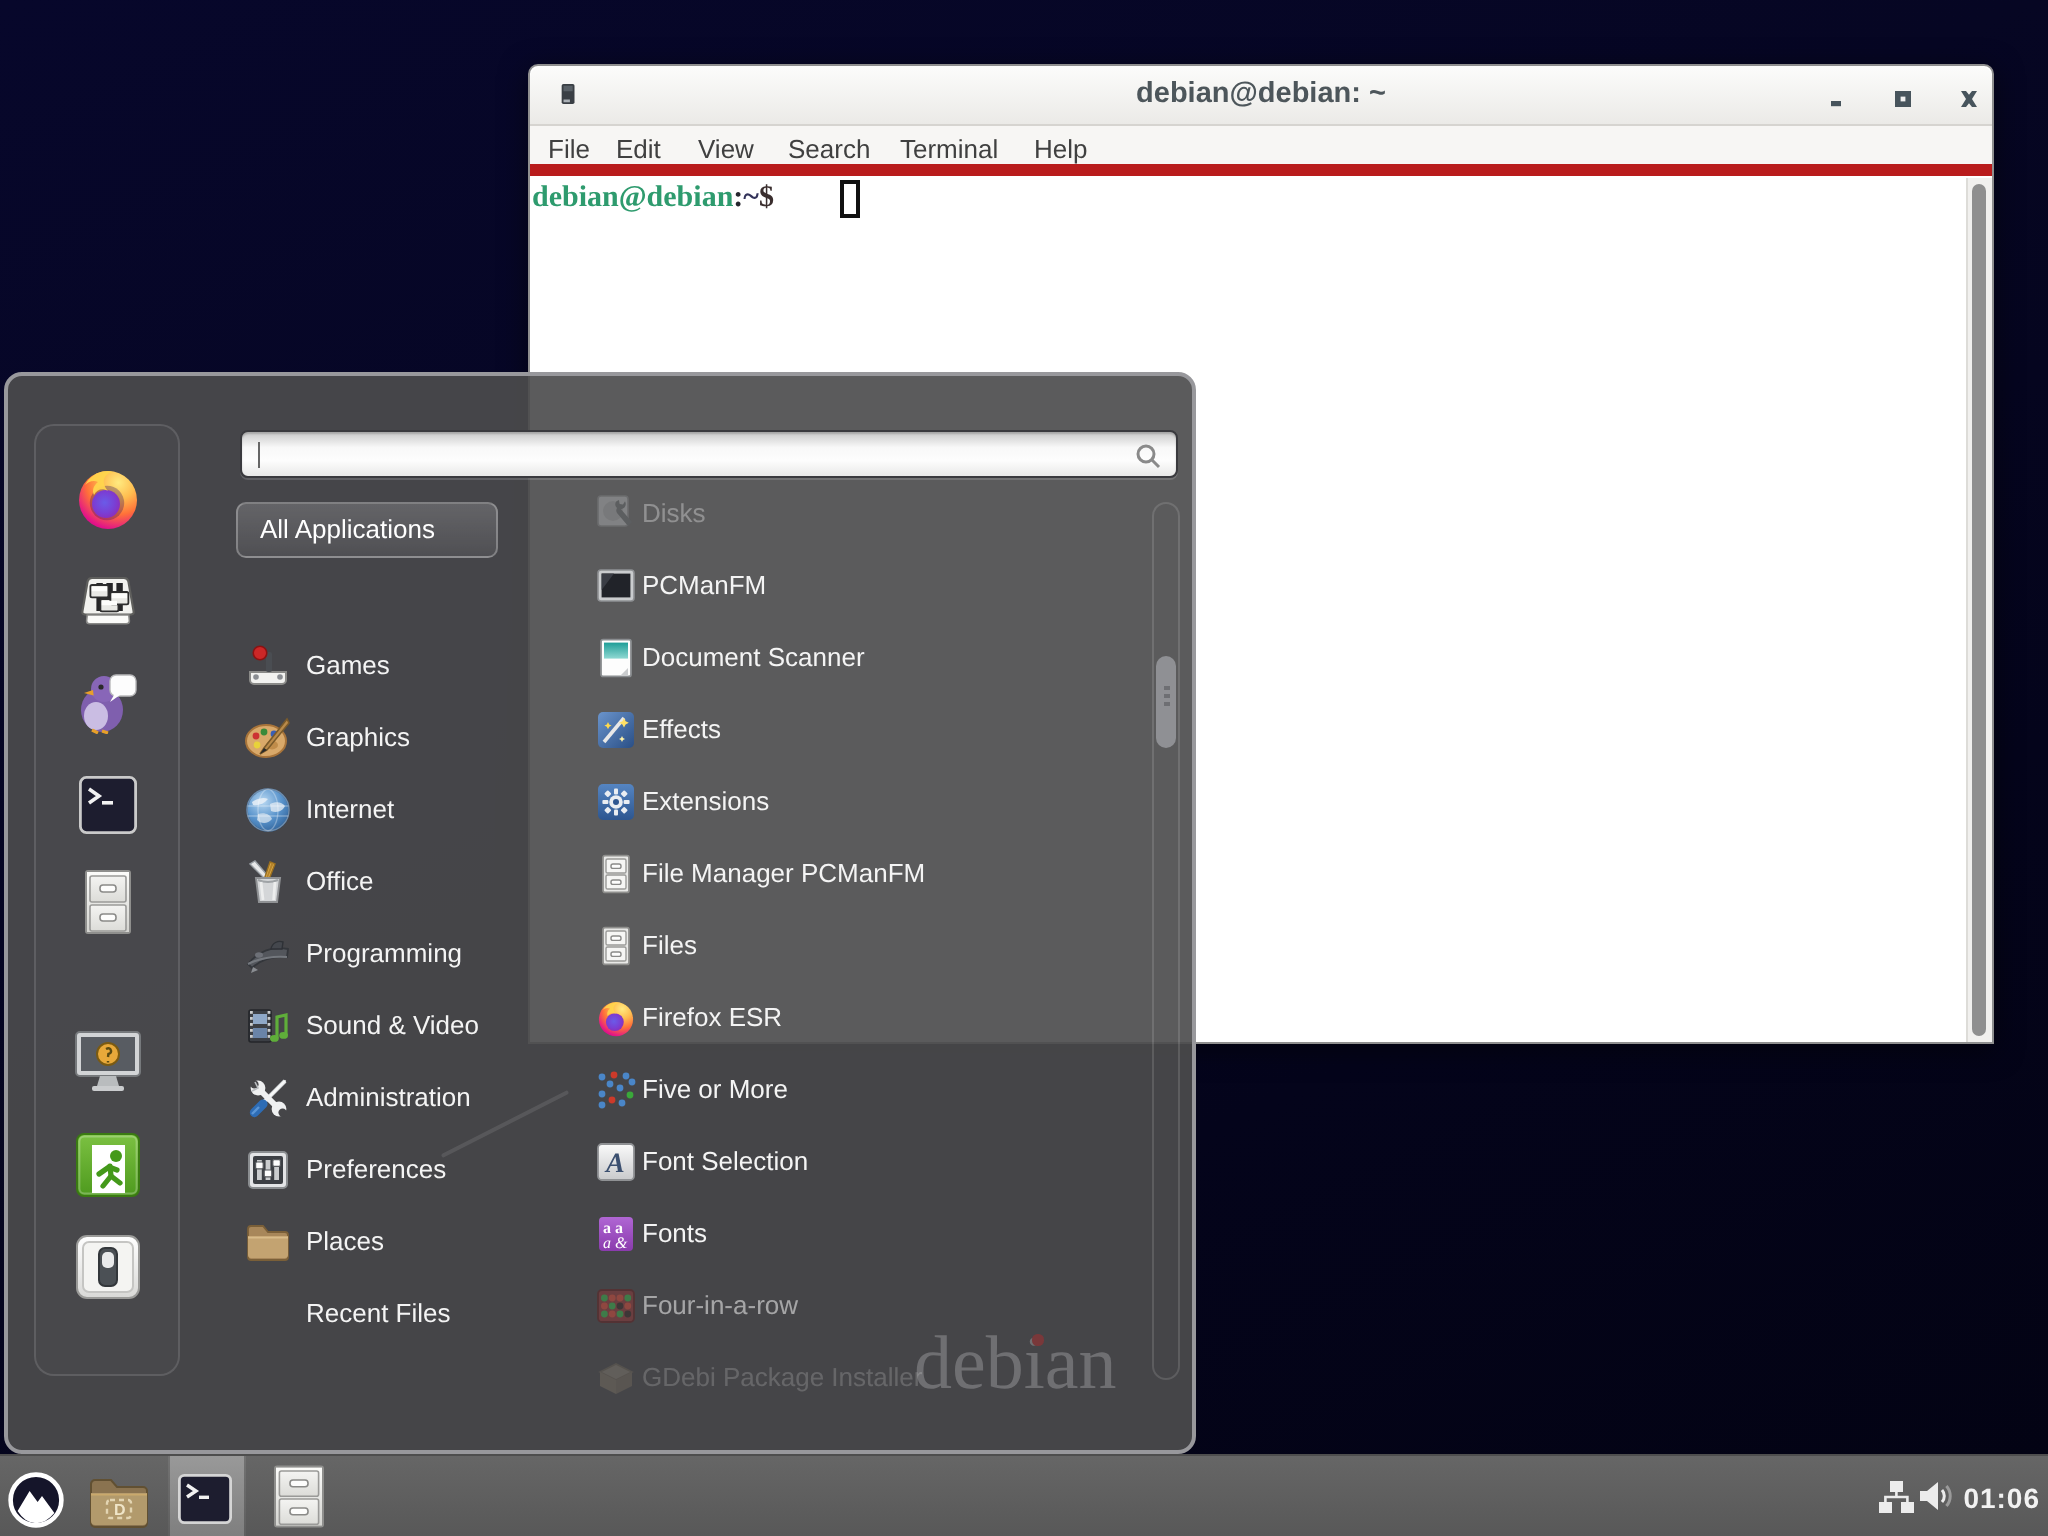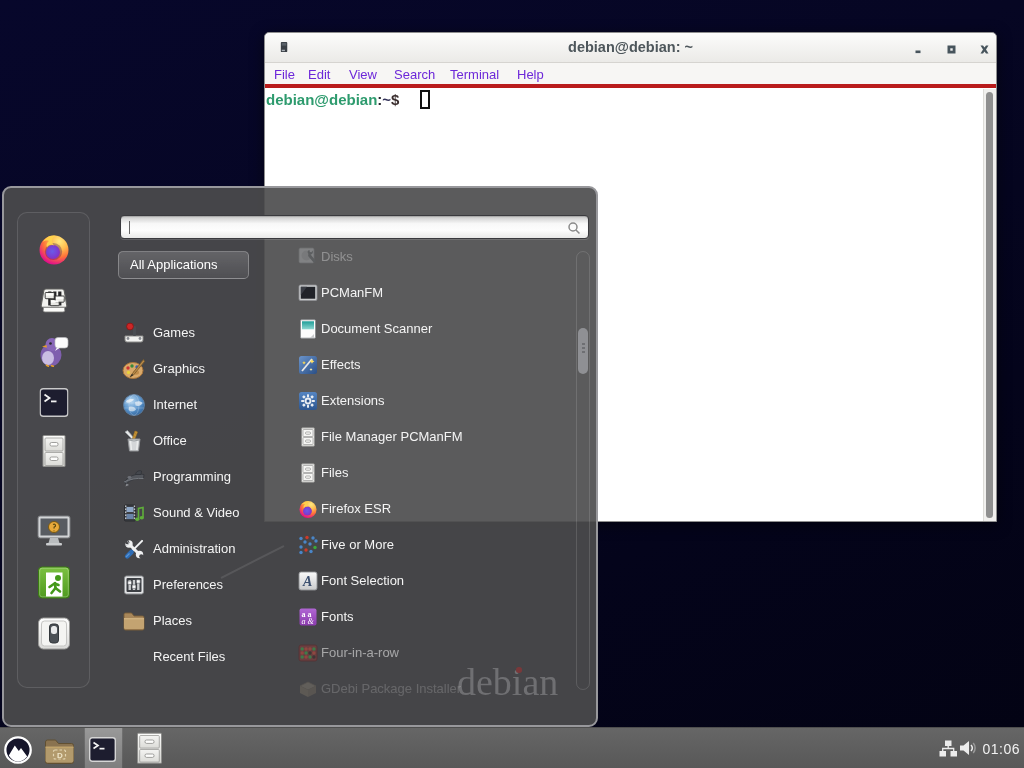--- a/index.html
+++ b/index.html
@@ -5,25 +5,25 @@
 body{position:relative;font-family:"Liberation Sans",sans-serif;background:#05051f}
 .abs{position:absolute}
 #desk{position:absolute;inset:0;background:linear-gradient(155deg, #07072b 0%, #060623 38%, #04041b 68%, #030313 100%)}
 
 #term{position:absolute;left:264px;top:32px;width:733px;height:490px;border:1px solid #8f8f8f;border-radius:5px 5px 0 0;background:#fff;box-shadow:0 3px 14px rgba(0,0,0,0.5)}
 #tbar{position:absolute;left:0;top:0;right:0;height:30px;background:linear-gradient(#fcfcfb,#ebeae7);border-bottom:1px solid #d6d4d0;border-radius:6px 6px 0 0}
 #ttl{position:absolute;left:0;right:0;top:6px;text-align:center;font-size:14.5px;font-weight:bold;color:#4d565b}
 #ticon{position:absolute;left:14px;top:8px;width:11px;height:12px}
 .wbtn{position:absolute;top:11px;width:11px;height:11px}
 
-#tmenu{position:absolute;left:0;top:30px;right:0;height:25px;background:#f7f6f4;border-bottom:4px solid #b91c1c;font-size:13px;color:#6d28d9;border-radius:0}
+#tmenu{position:absolute;left:0;top:30px;right:0;height:25px;background:#f7f6f4;border-bottom:6px solid #b91c1c;font-size:13px;color:#404040;border-radius:0}
 #tmenu span{position:absolute;top:4px}
 
 #tbody{position:absolute;left:0;top:56px;right:0;bottom:0;background:#fff;border-radius:0}
-#prompt{position:absolute;left:1px;top:1px;font-family:Liberation Sans, sans-serif;font-size:15px;font-weight:bold;line-height:19px;white-space:pre}
+#prompt{position:absolute;left:1px;top:1px;font-family:Liberation Serif, serif;font-size:15px;font-weight:bold;line-height:19px;white-space:pre}
 #cursor{position:absolute;left:155px;top:1px;width:10px;height:19px;border:2px solid #111}
 #tscroll{position:absolute;right:0;top:56px;width:13px;bottom:0;background:#f1f0ee;border-left:1px solid #dddcd8}
 #thandle{position:absolute;right:3px;top:3px;width:7px;bottom:3px;background:#8f8f8f;border-radius:4px}
 
 #menu{position:absolute;left:2px;top:186px;width:596px;height:541px;background:rgba(75,75,77,0.915);border:2px solid #98989c;border-radius:9px;color:#f4f4f4}
 #sidebox{position:absolute;left:13px;top:24px;width:73px;height:476px;border:1px solid rgba(255,255,255,0.12);border-radius:10px;background:rgba(255,255,255,0.02)}
 #searchbox{position:absolute;left:116px;top:27px;width:469px;height:24px;border-radius:4px;background:linear-gradient(#c8c8c8,#f8f8f8 35%,#fdfdfd 65%,#e9e9e8);border:1px solid #3a3a3e;box-shadow:inset 0 1px 1px rgba(0,0,0,0.18), 0 1px 0 rgba(255,255,255,0.15)}
 #scursor{position:absolute;left:8px;top:5px;width:1px;height:13px;background:#666}
 #allapps{position:absolute;left:114px;top:63px;width:131px;height:28px;border-radius:5px;background:linear-gradient(rgba(255,255,255,0.17),rgba(255,255,255,0.06));border:1px solid rgba(255,255,255,0.28);font-size:13px;color:#fff;line-height:26px;padding-left:11px}
 .cat{position:absolute;left:116px;width:180px;height:36px;font-size:13px}
@@ -33,21 +33,21 @@
 .app .ai{position:absolute;left:2px;top:8px;width:20px;height:20px}
 .app .at{position:absolute;left:25px;top:10px}
 #mscrolltrack{position:absolute;left:572px;top:63px;width:14px;height:439px;border:1px solid rgba(255,255,255,0.13);border-radius:7px}
 #mscrollhandle{position:absolute;left:574px;top:140px;width:10px;height:46px;background:#8f9094;border-radius:5px}
 #watermark{position:absolute;left:453px;top:475px;font-family:"Liberation Serif",serif;font-size:38px;color:#6f6f72;line-height:1;letter-spacing:0}
 #swirl{position:absolute;left:213px;top:373px;width:71px;height:2px;background:rgba(255,255,255,0.10);transform:rotate(-27deg);border-radius:1px}
 .sic{position:absolute;left:50px;transform:translateX(-50%)}
 
 #bar{position:absolute;left:0;top:727px;width:1024px;height:41px;background:linear-gradient(#666666,#585858);border-top:1px solid #4e4e4e}
 #pressed{position:absolute;left:84px;top:0;width:39px;height:41px;background:linear-gradient(#999,#7e7e7e);border-left:1px solid rgba(0,0,0,0.25);border-right:1px solid rgba(0,0,0,0.25)}
-#clock{position:absolute;right:4px;top:13px;font-size:14px;font-weight:normal;color:#f2f2f2;letter-spacing:0.5px}
+#clock{position:absolute;right:4px;top:13px;font-size:14px;font-weight:bold;color:#f2f2f2;letter-spacing:0.5px}
 </style></head><body>
 <div id="desk"></div>
 
 <div id="term">
   <div id="tbar">
     <svg id="ticon" viewBox="0 0 12 13">
         <rect x="2" y="1" width="7" height="11" rx="1" fill="#3a3f45"></rect>
         <rect x="3" y="2" width="5" height="3" fill="#596067"></rect>
         <rect x="3" y="9.5" width="3.5" height="1.5" fill="#aab0b6"></rect>
       </svg>

